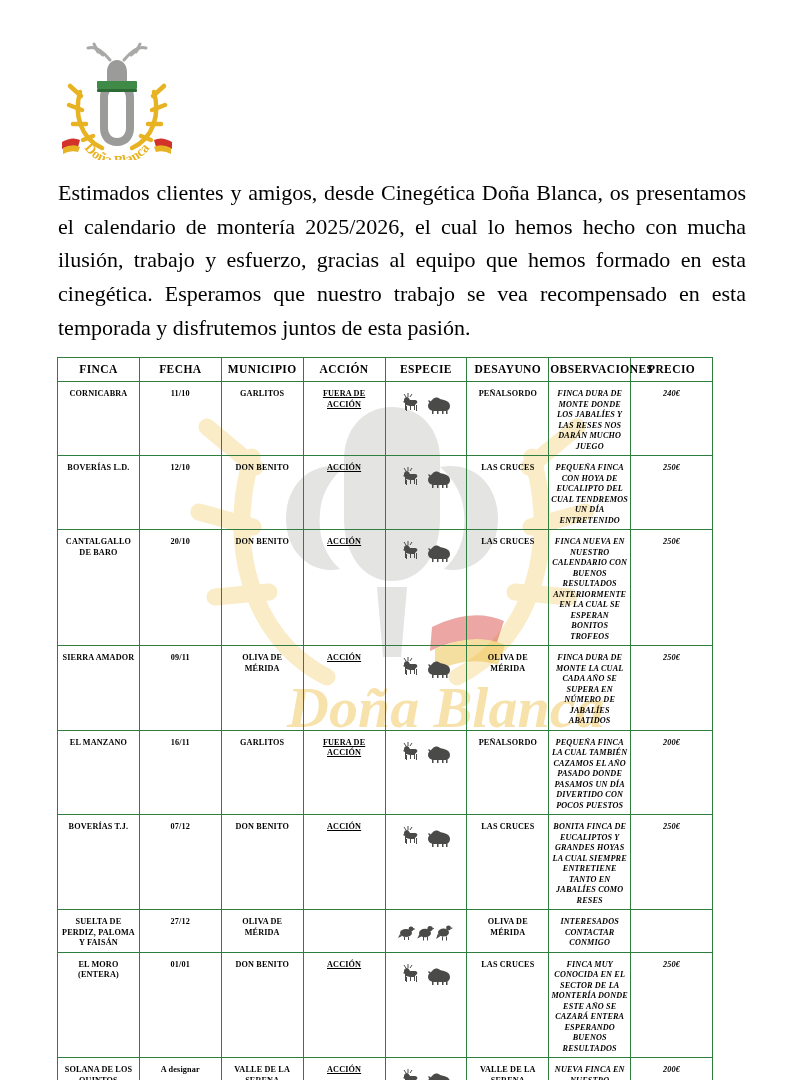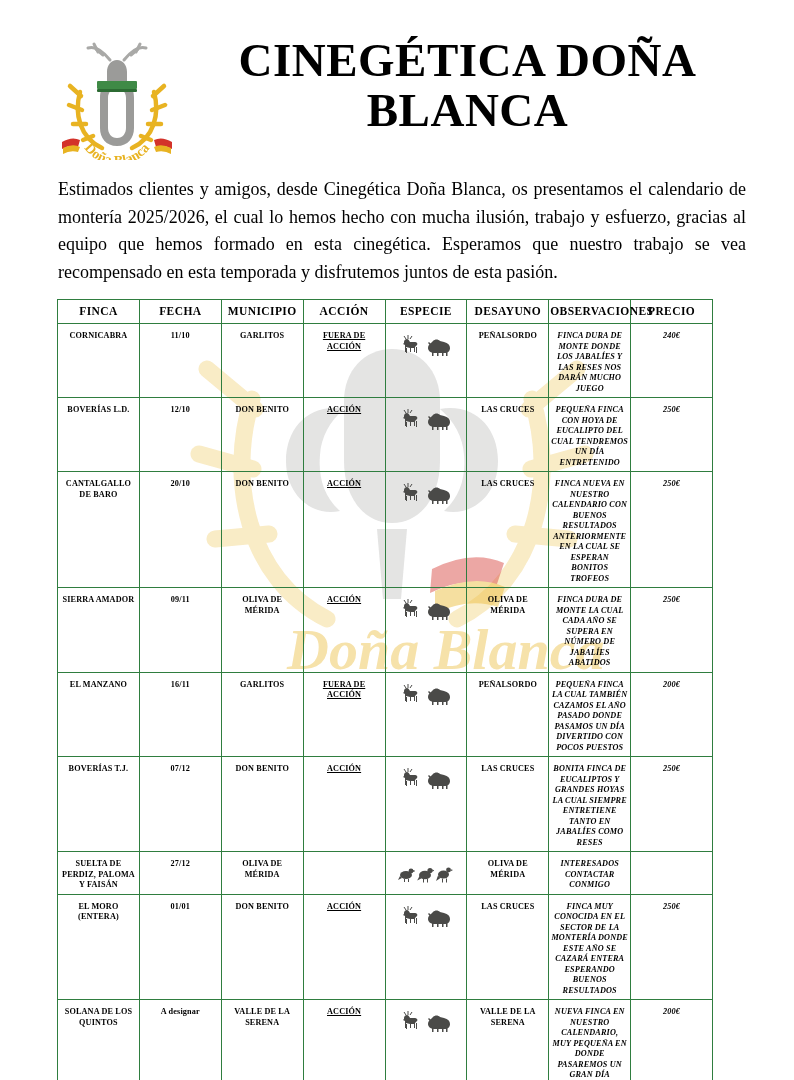--- a/index.html
+++ b/index.html
@@ -49,21 +49,21 @@
     font-size: 47px;
     line-height: 1.06;
     letter-spacing: 0.5px;
     margin: 0;
     white-space: pre-line;
   }
 
   
   .intro {
     margin: 16px 48px 0 58px;
-    font-size: 18px;
+    font-size: 22px;
     line-height: 1.53;
     text-align: justify;
     text-justify: inter-word;
   }
 
   
   .table-wrap {
     margin: 13px 0 0 57px;
     width: 656px;
     position: relative;
@@ -181,24 +181,20 @@
 
         <g>
           <path d="M4 112 q10 -6 18 -2 l-2 7 q-8 -3 -16 2 z" fill="#d3322a"></path>
           <path d="M5 118 q10 -5 17 -1 l-2 5 q-8 -2 -15 2 z" fill="#e8b322"></path>
           <path d="M114 112 q-10 -6 -18 -2 l2 7 q8 -3 16 2 z" fill="#d3322a"></path>
           <path d="M113 118 q-10 -5 -17 -1 l2 5 q8 -2 15 2 z" fill="#e8b322"></path>
         </g>
       </svg>
     </div>
 
-    <div class="title-block">
-      <h1 class="doc-title">CINEGÉTICA DOÑA
-BLANCA</h1>
-    </div>
   </div>
 
   <p class="intro">Estimados clientes y amigos, desde Cinegética Doña Blanca, os presentamos el calendario de montería 2025/2026, el cual lo hemos hecho con mucha ilusión, trabajo y esfuerzo, gracias al equipo que hemos formado en esta cinegética. Esperamos que nuestro trabajo se vea recompensado en esta temporada y disfrutemos juntos de esta pasión.</p>
 
   <div class="table-wrap">
 
     <svg class="watermark" viewBox="0 0 430 420" xmlns="http://www.w3.org/2000/svg">
       <g opacity="0.30">
 
         <g fill="none" stroke="#e8b322" stroke-width="17" stroke-linecap="round">

